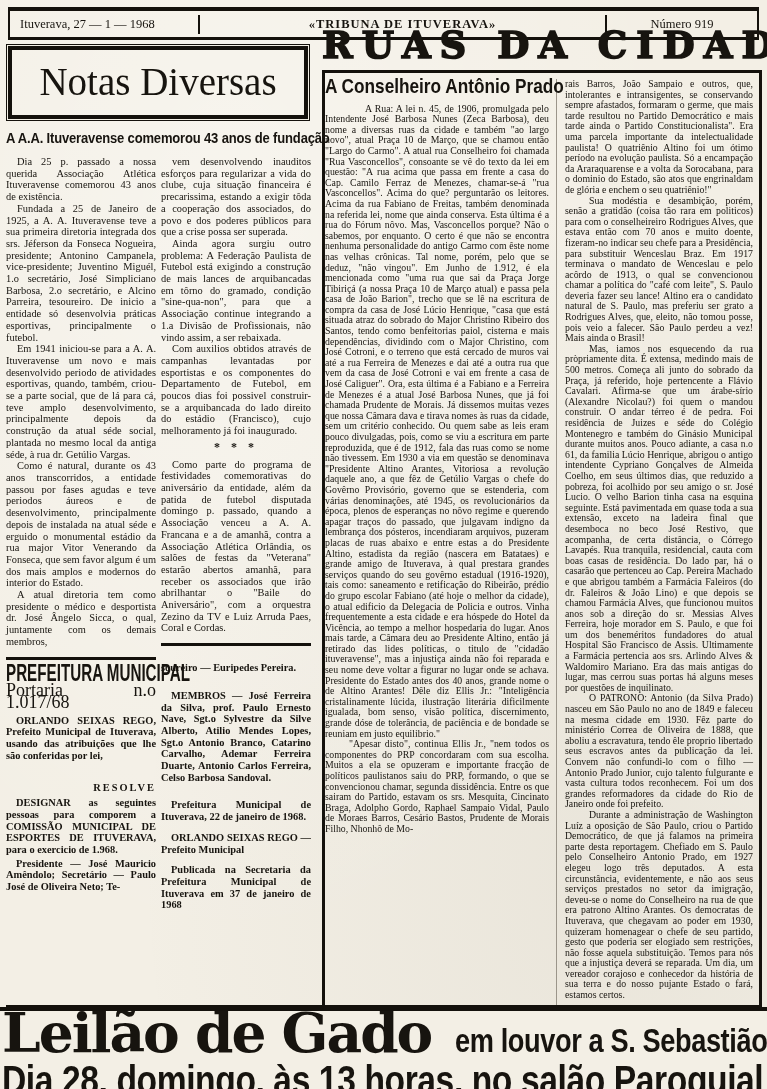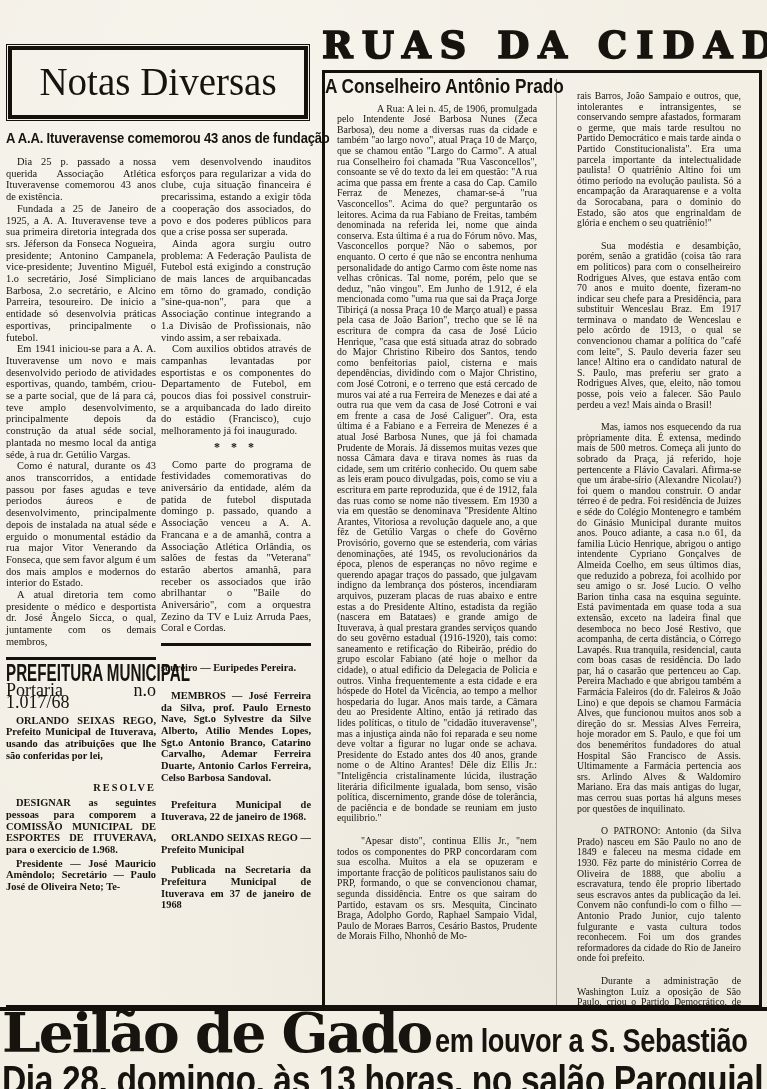--- a/index.html
+++ b/index.html
@@ -53,46 +53,51 @@
   .right-sec{position:absolute;left:322px;top:27px;width:440px;}
   .ruas-headline{
     text-align:center;font-family:"DejaVu Serif",serif;font-weight:bold;font-size:37px;
     letter-spacing:9px;line-height:1;-webkit-text-stroke:1.6px #17140f;white-space:nowrap;
   }
   .article-box{
     margin-top:6px;border:3px solid #14110c;height:932px;overflow:hidden;
     display:flex;padding:6px 6px 4px 0;background:transparent;justify-content:center;
   }
   .acol{font-size:9.8px;line-height:10.6px;text-align:justify;}
-  .acol p{margin:12px;text-indent:24px;}
+  .acol p{margin:0;text-indent:24px;}
   .acol1{width:224px;padding-right:7px;}
   .acol1 p:first-of-type{text-indent:40px;}
   .acol2{flex:1;border-left:1px solid #9b958a;padding-left:8px;}
   .acol2 p:first-of-type{text-indent:0;}
   .article-title{white-space:nowrap;transform:scaleX(.82);transform-origin:left center;
     font-family:"Liberation Sans",sans-serif;font-weight:bold;font-size:21px;margin:2px 0 12px;}
 
   
   .banner{
     position:absolute;left:0;right:0;bottom:0;height:78px;background:#f3efe5;
     border-top:4px solid #14110c;box-shadow:0 -8px 0 -6px #14110c;
     overflow:hidden;padding:0 2px;
   }
-  .banner-line1{display:flex;align-items:baseline;gap:4px;margin-top:-8px;white-space:nowrap;}
+  .banner-line1{display:flex;align-items:baseline;gap:24px;margin-top:-8px;white-space:nowrap;}
   .banner-main{font-family:"DejaVu Serif",serif;font-weight:bold;font-size:55px;letter-spacing:-2px;line-height:1.1;}
   .banner-sub{font-family:"Liberation Sans",sans-serif;font-weight:bold;font-size:34px;
     transform:scaleX(.8);transform-origin:left bottom;letter-spacing:-.5px;}
   .banner-line2{font-family:"Liberation Sans",sans-serif;font-weight:bold;font-size:41px;
     transform:scaleX(.82);transform-origin:left top;white-space:nowrap;margin-top:-7px;letter-spacing:-.5px;}
 </style>
 </head>
 <body>
 
 <div class="page">
 
+  <div class="masthead">
+    <div class="cell mast-date">Ituverava, 27 — 1 — 1968</div>
+    <div class="cell mast-title">«TRIBUNA DE ITUVERAVA»</div>
+    <div class="cell mast-num">Número 919</div>
+  </div>
 
   <div class="left-sec">
     <div class="notas-box">
       <div class="t">Notas Diversas</div>
     </div>
     <div class="notas-headline">A A.A. Ituveravense comemorou 43 anos de fundação</div>
 
     <div class="left-cols">
 
       <div class="lcol">

